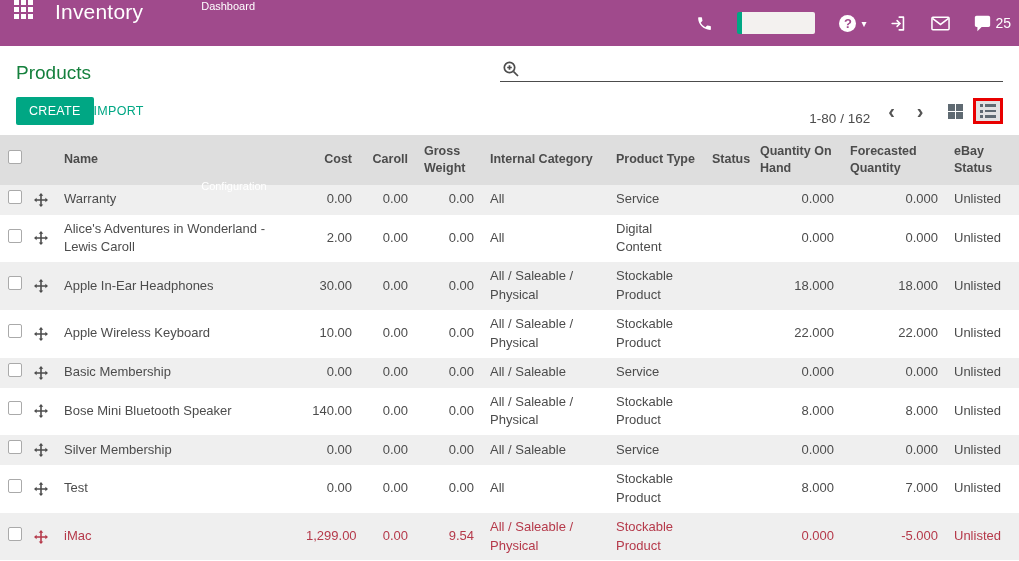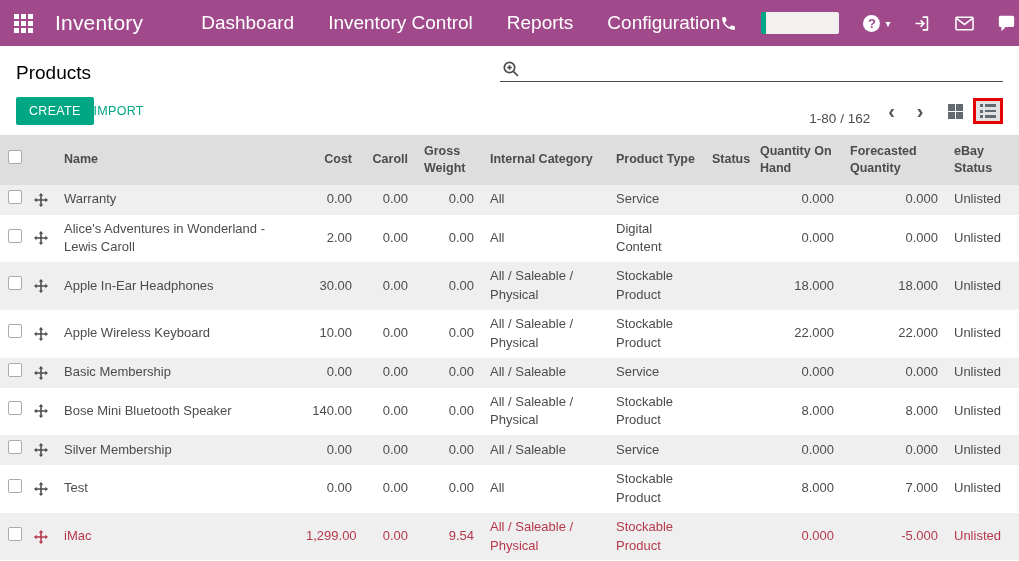--- a/index.html
+++ b/index.html
@@ -1,37 +1,37 @@
 <!DOCTYPE html>
 <html style="--topbar: #a04a8c; --accent: #00a784; --danger: #b5394a; --highlight: #e80000;"><head>
 <meta charset="utf-8">
 <style>
   * { margin:0; padding:0; box-sizing:border-box; }
   html,body { width:1019px; height:561px; }
   body { font-family:"Liberation Sans", sans-serif; background:#fff; overflow:hidden; }
   .screen { position:relative; width:1019px; height:561px; background:#fff; }
 
   
-  .topbar { height:46px; background:var(--topbar); display:flex; align-items:center; color:#fff; padding:0 8px 0 14px; }
+  .topbar { height:46px; background:var(--topbar); display:flex; color:#fff; padding:0 8px 0 14px; }
   .apps-icon { display:grid; grid-template-columns:repeat(3,5px); grid-template-rows:repeat(3,5px); gap:2px; margin-right:22px; cursor:pointer; }
   .apps-icon i { background:#fff; display:block; }
   .app-title { font-size:21px; font-weight:400; letter-spacing:.2px; margin-right:58px; }
-  .menu { display:flex; gap:34px; font-size:19px; }
+  .menu { display:flex; gap:48px; font-size:11px;flex-direction:column; }
   .menu span { cursor:pointer; white-space:nowrap; }
   .topbar-right { margin-left:auto; display:flex; align-items:center; gap:24px; }
   .tb-icon { display:inline-flex; align-items:center; cursor:pointer; }
   .redacted-box { width:78px; height:22px; background:#f3f1ef; border-radius:2px; border-left:5px solid var(--accent); }
   .q-circle { width:17px; height:17px; border-radius:50%; background:#fff; color:var(--topbar); font-size:13px; font-weight:bold; display:flex; align-items:center; justify-content:center; }
   .caret { font-size:10px; margin-left:5px; color:#fff; }
   .msg-count { font-size:14px; color:#fff; margin-left:4px; }
 
   
   .control { padding:10px 16px 0 16px; }
   .cp-top { display:flex; align-items:flex-start; }
-  .page-title { font-size:19px; color:#000000; margin-top:6px; }
+  .page-title { font-size:19px; color:#15803d; margin-top:6px; }
   .search-wrap { margin-left:auto; width:503px; display:flex; align-items:center; border-bottom:1px solid #4c4c4c; padding:4px 2px 3px 2px; }
   .search-input { flex:1; border:none; outline:none; font-size:14px; color:#4c4c4c; background:transparent; font-family:"Liberation Sans",sans-serif; }
   .search-input::placeholder { color:#a5a5a5; }
   .cp-bottom { display:flex; align-items:center; margin-top:12px; height:30px; }
   .btn-create { background:var(--accent); color:#fff; border:none; font-size:12.5px; letter-spacing:.3px; padding:7px 13px; border-radius:2px; cursor:pointer; font-family:"Liberation Sans",sans-serif; }
   .btn-import { background:none; border:none; color:var(--accent); font-size:12.5px; letter-spacing:.3px; cursor:pointer; font-family:"Liberation Sans",sans-serif; }
   .pager { margin-left:auto; display:flex; align-items:center; gap:14px; }
   .pager-text { font-size:13.5px; color:#4c4c4c;margin-top:15px; }
   .pg-arrow { font-size:20px; color:#555; line-height:1; cursor:pointer; padding:0 4px; font-weight:bold; }
   .view-switch { display:flex; align-items:center; gap:10px; margin-left:6px; }

